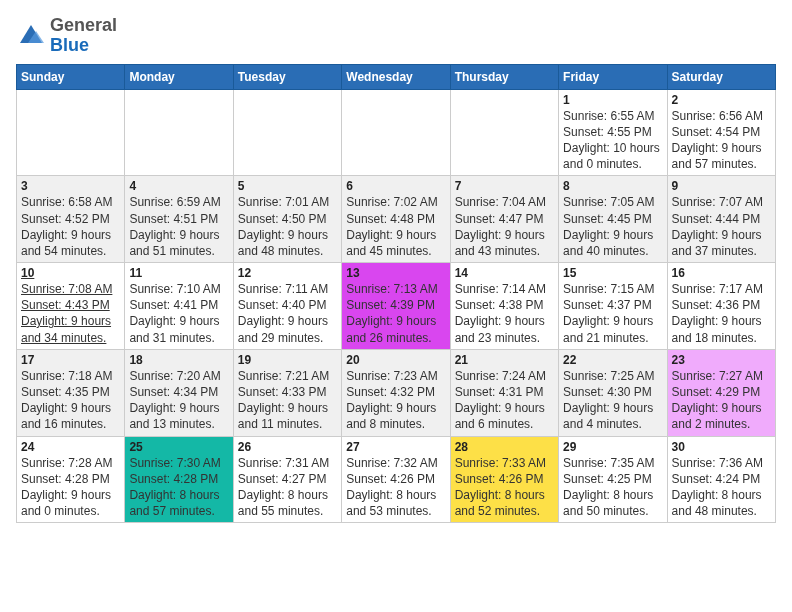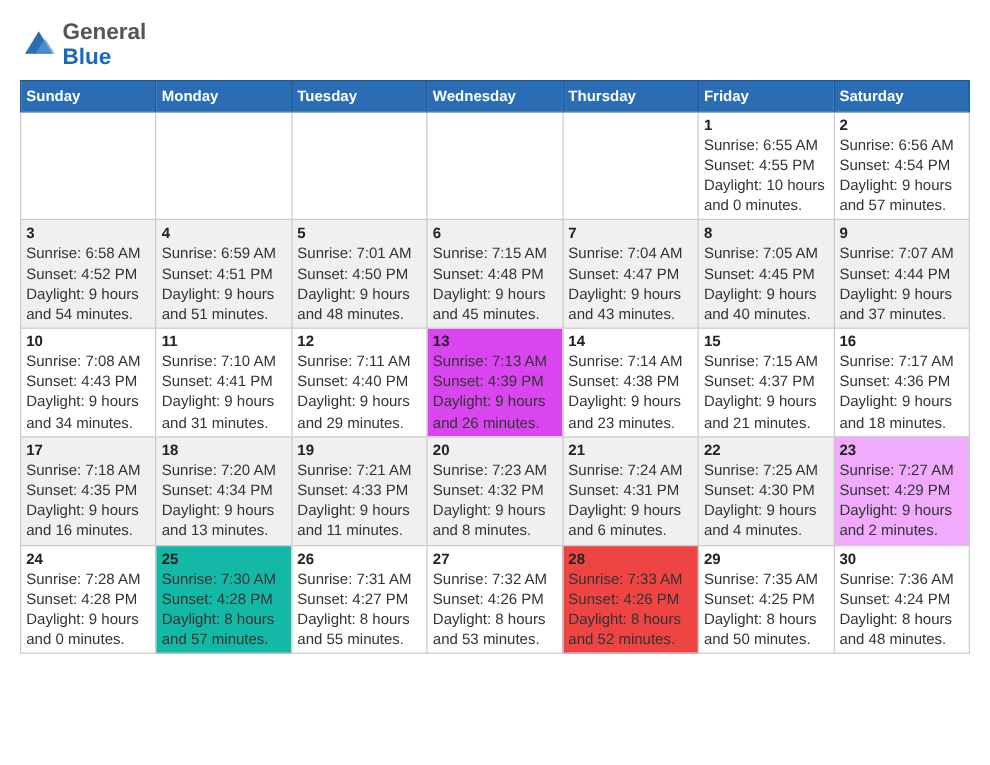--- a/index.html
+++ b/index.html
@@ -158,21 +158,21 @@
           </td>
           <td style="background: rgb(240, 240, 240);">
             <span class="day-num">5</span>
             <div class="day-info">Sunrise: 7:01 AM
 Sunset: 4:50 PM
 Daylight: 9 hours
 and 48 minutes.</div>
           </td>
           <td style="background: rgb(240, 240, 240);">
             <span class="day-num">6</span>
-            <div class="day-info">Sunrise: 7:15 AM
+            <div class="day-info">Sunrise: 7:02 AM
 Sunset: 4:48 PM
 Daylight: 9 hours
 and 45 minutes.</div>
           </td>
           <td style="background: rgb(240, 240, 240);">
             <span class="day-num">7</span>
             <div class="day-info">Sunrise: 7:04 AM
 Sunset: 4:47 PM
 Daylight: 9 hours
 and 43 minutes.</div>
@@ -186,21 +186,21 @@
           </td>
           <td style="background: rgb(240, 240, 240);">
             <span class="day-num">9</span>
             <div class="day-info">Sunrise: 7:07 AM
 Sunset: 4:44 PM
 Daylight: 9 hours
 and 37 minutes.</div>
           </td>
         </tr>
         <tr style="background: rgb(255, 255, 255);">
-          <td style="background: rgb(255, 255, 255);">
+          <td style="background: rgb(255, 255, 255); text-decoration: underline;">
             <span class="day-num">10</span>
             <div class="day-info">Sunrise: 7:08 AM
 Sunset: 4:43 PM
 Daylight: 9 hours
 and 34 minutes.</div>
           </td>
           <td style="background: rgb(255, 255, 255);">
             <span class="day-num">11</span>
             <div class="day-info">Sunrise: 7:10 AM
 Sunset: 4:41 PM
@@ -316,21 +316,21 @@
 Daylight: 8 hours
 and 55 minutes.</div>
           </td>
           <td style="background: rgb(255, 255, 255);">
             <span class="day-num">27</span>
             <div class="day-info">Sunrise: 7:32 AM
 Sunset: 4:26 PM
 Daylight: 8 hours
 and 53 minutes.</div>
           </td>
-          <td style="background: #ef4444;">
+          <td style="background: #fde047;">
             <span class="day-num">28</span>
             <div class="day-info">Sunrise: 7:33 AM
 Sunset: 4:26 PM
 Daylight: 8 hours
 and 52 minutes.</div>
           </td>
           <td style="background: rgb(255, 255, 255);">
             <span class="day-num">29</span>
             <div class="day-info">Sunrise: 7:35 AM
 Sunset: 4:25 PM

